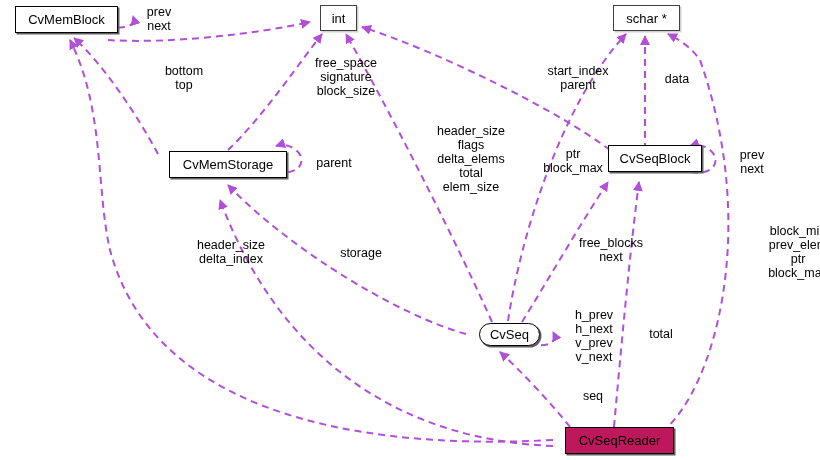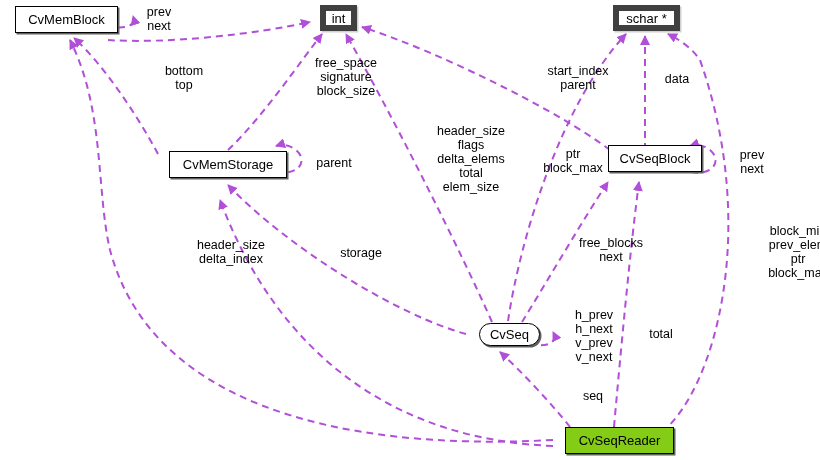--- a/index.html
+++ b/index.html
@@ -32,25 +32,25 @@
     color: #000000;
     white-space: nowrap;
     background: #ffffff;
   }
   .node.class-node {
     border: 1px solid #000000;
     box-shadow: 1.5px 1.5px 0 0 #606060;
     margin-left: 12px;
   }
   .node.type-node {
-    border: 6px solid #404040;
+    border: 1px solid #404040;
     box-shadow: 1.5px 1.5px 0 0 #d0d0d0;
   }
   .node.highlight {
-    background: #84cc16;
+    background: #be185d;
     text-align: center;
   }
   .edge-label {
     position: absolute;
     font-size: 12.5px;
     color: #000000;
     line-height: 14px;
     white-space: pre;
     text-align: center;
     transform: translateX(-50%);

